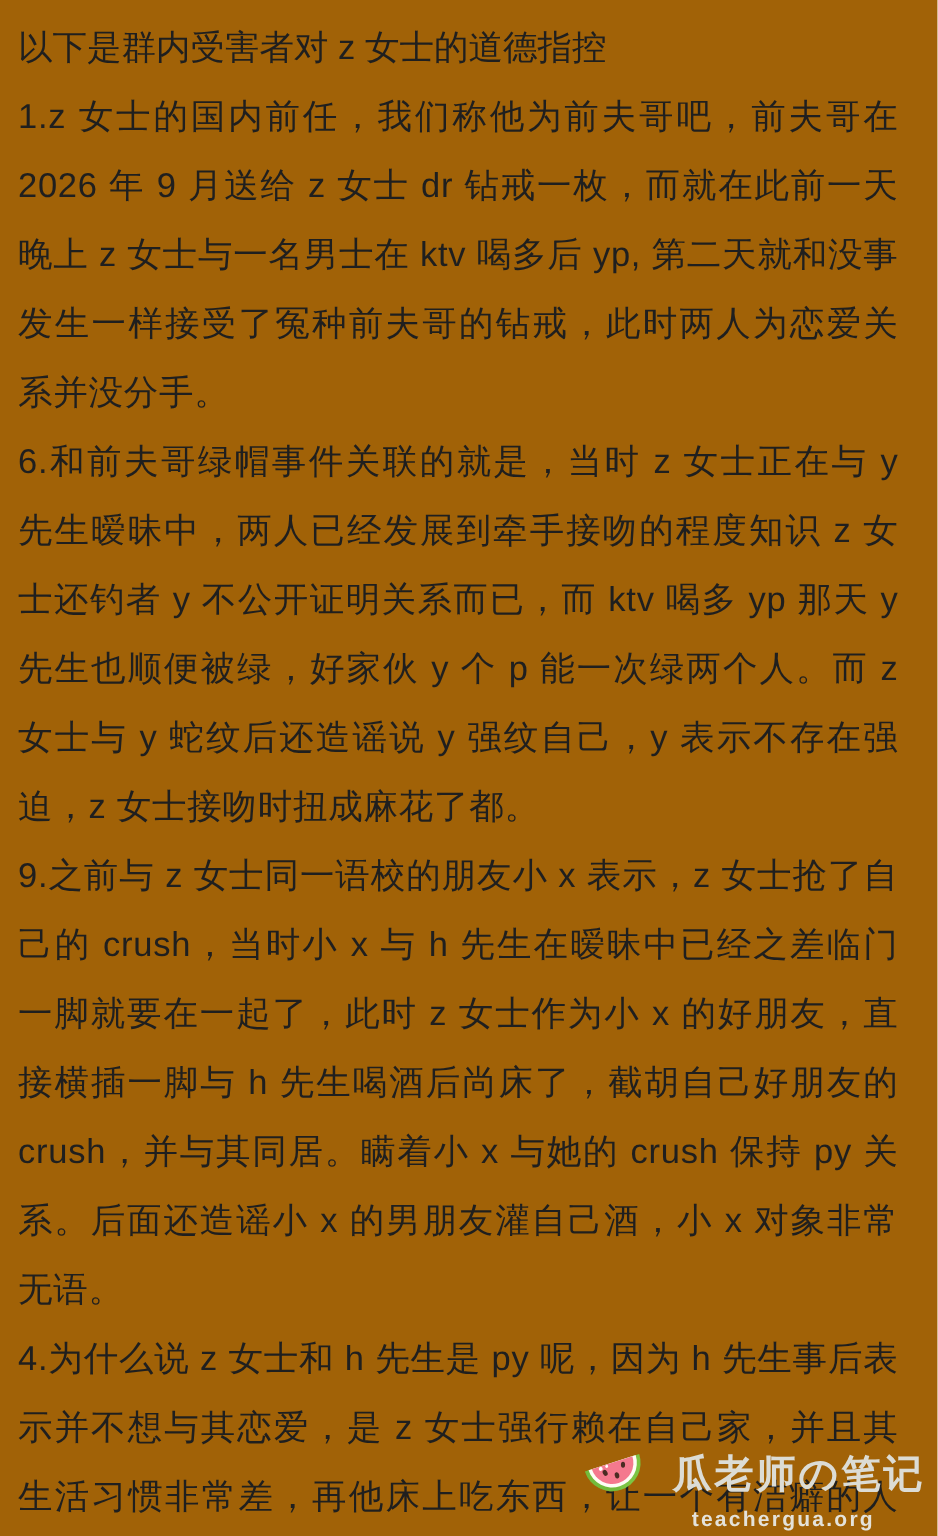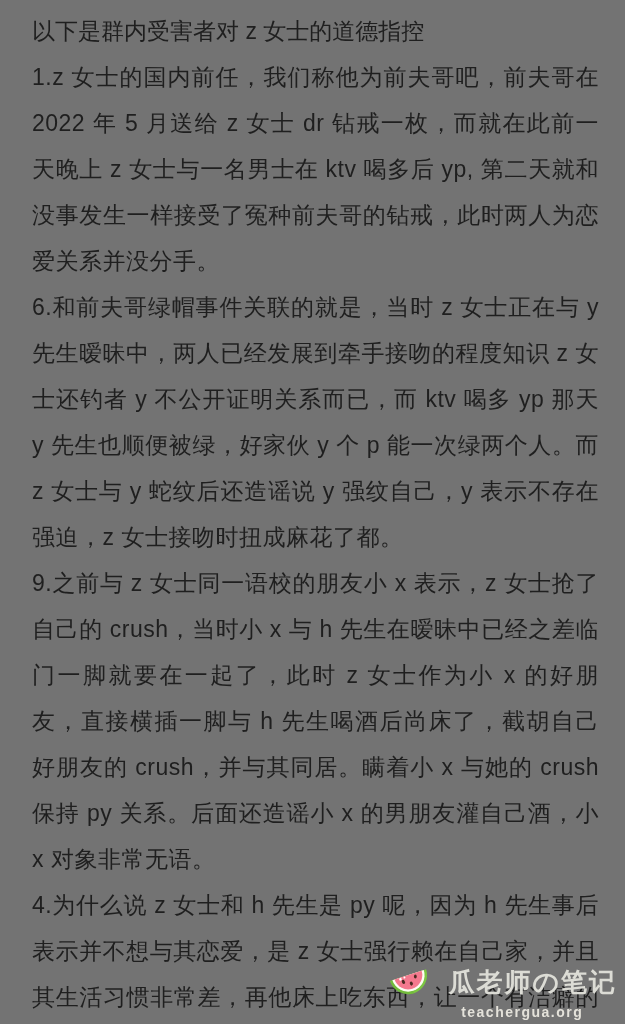--- a/index.html
+++ b/index.html
@@ -7,25 +7,25 @@
     padding: 0;
     width: 625px;
     height: 1024px;
     overflow: hidden;
     background: #ffffff;
   }
   .page {
     position: relative;
     width: 625px;
     height: 1024px;
-    background: #737373;
+    background: #a16207;
     font-family: "Liberation Sans", "DejaVu Sans", sans-serif;
     color: #1f1f1f;
     box-sizing: border-box;
-    padding: 8px 26px 0 32px;
+    padding: 8px 26px 0 12px;
   }
   .article-title {
     font-size: 23px;
     line-height: 46px;
     margin: 0;
     font-weight: 400;
     white-space: nowrap;
   }
   .article-paragraph {
     font-size: 23px;
@@ -68,21 +68,21 @@
     padding-left: 38px;
   }
 </style>
 </head>
 <body>
 
 <div class="page">
 
   <div class="article-title">以下是群内受害者对 z 女士的道德指控</div>
 
-  <p class="article-paragraph">1.z 女士的国内前任，我们称他为前夫哥吧，前夫哥在 2022 年 5 月送给 z 女士 dr 钻戒一枚，而就在此前一天晚上 z 女士与一名男士在 ktv 喝多后 yp, 第二天就和没事发生一样接受了冤种前夫哥的钻戒，此时两人为恋爱关系并没分手。</p>
+  <p class="article-paragraph">1.z 女士的国内前任，我们称他为前夫哥吧，前夫哥在 2026 年 9 月送给 z 女士 dr 钻戒一枚，而就在此前一天晚上 z 女士与一名男士在 ktv 喝多后 yp, 第二天就和没事发生一样接受了冤种前夫哥的钻戒，此时两人为恋爱关系并没分手。</p>
 
   <p class="article-paragraph">6.和前夫哥绿帽事件关联的就是，当时 z 女士正在与 y 先生暧昧中，两人已经发展到牵手接吻的程度知识 z 女士还钓者 y 不公开证明关系而已，而 ktv 喝多 yp 那天 y 先生也顺便被绿，好家伙 y 个 p 能一次绿两个人。而 z 女士与 y 蛇纹后还造谣说 y 强纹自己，y 表示不存在强迫，z 女士接吻时扭成麻花了都。</p>
 
   <p class="article-paragraph">9.之前与 z 女士同一语校的朋友小 x 表示，z 女士抢了自己的 crush，当时小 x 与 h 先生在暧昧中已经之差临门一脚就要在一起了，此时 z 女士作为小 x 的好朋友，直接横插一脚与 h 先生喝酒后尚床了，截胡自己好朋友的 crush，并与其同居。瞒着小 x 与她的 crush 保持 py 关系。后面还造谣小 x 的男朋友灌自己酒，小 x 对象非常无语。</p>
 
   <p class="article-paragraph">4.为什么说 z 女士和 h 先生是 py 呢，因为 h 先生事后表示并不想与其恋爱，是 z 女士强行赖在自己家，并且其生活习惯非常差，再他床上吃东西，让一个有洁癖的人非常难受，后面 h 表示叫 z 女士别再去自己家了。z 女士在二月左右赖上 h 后，还多次在某音骚扰前夫哥，发前夫哥照片屏蔽 h，还在 h 家给前夫哥打电话，h 都很炸裂怎么会有这种人。</p>
 
   <div class="watermark">
     <div class="watermark-row">
       <span class="watermelon-icon">

